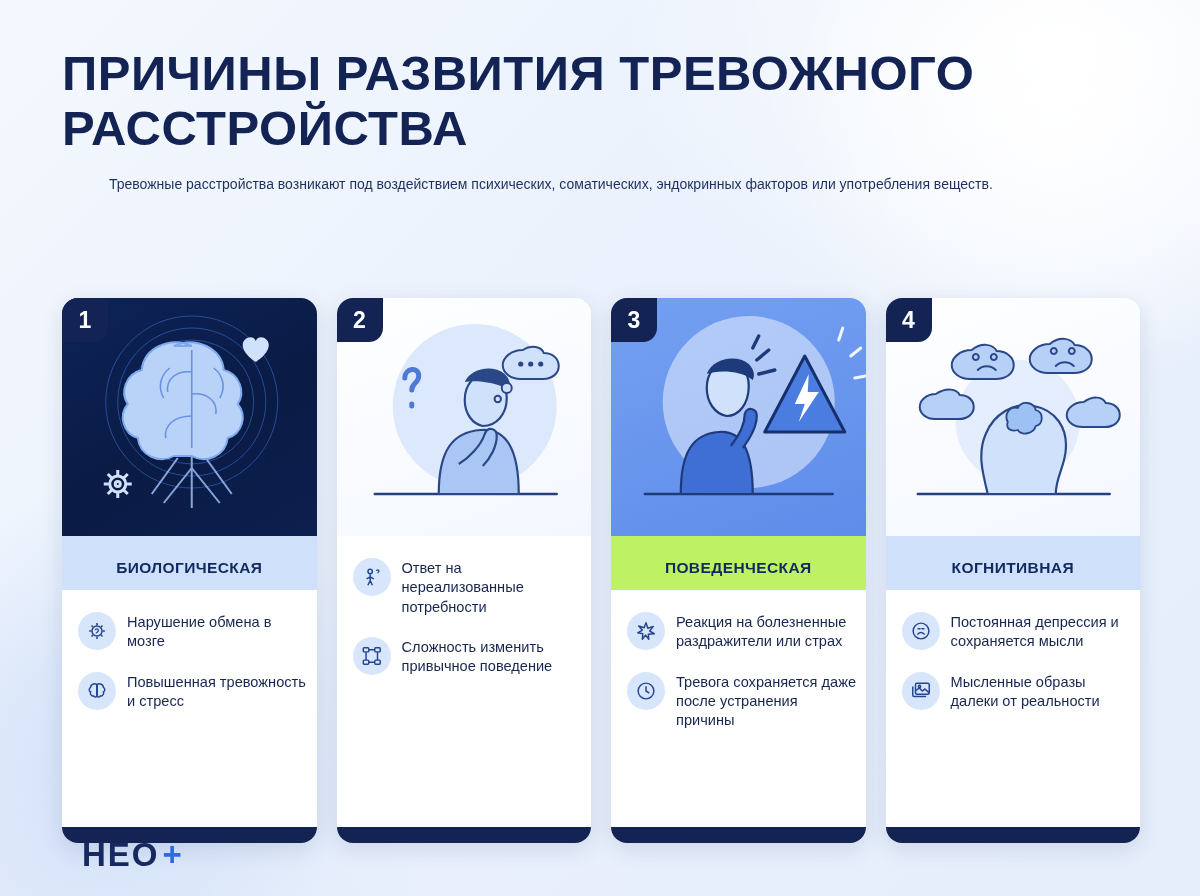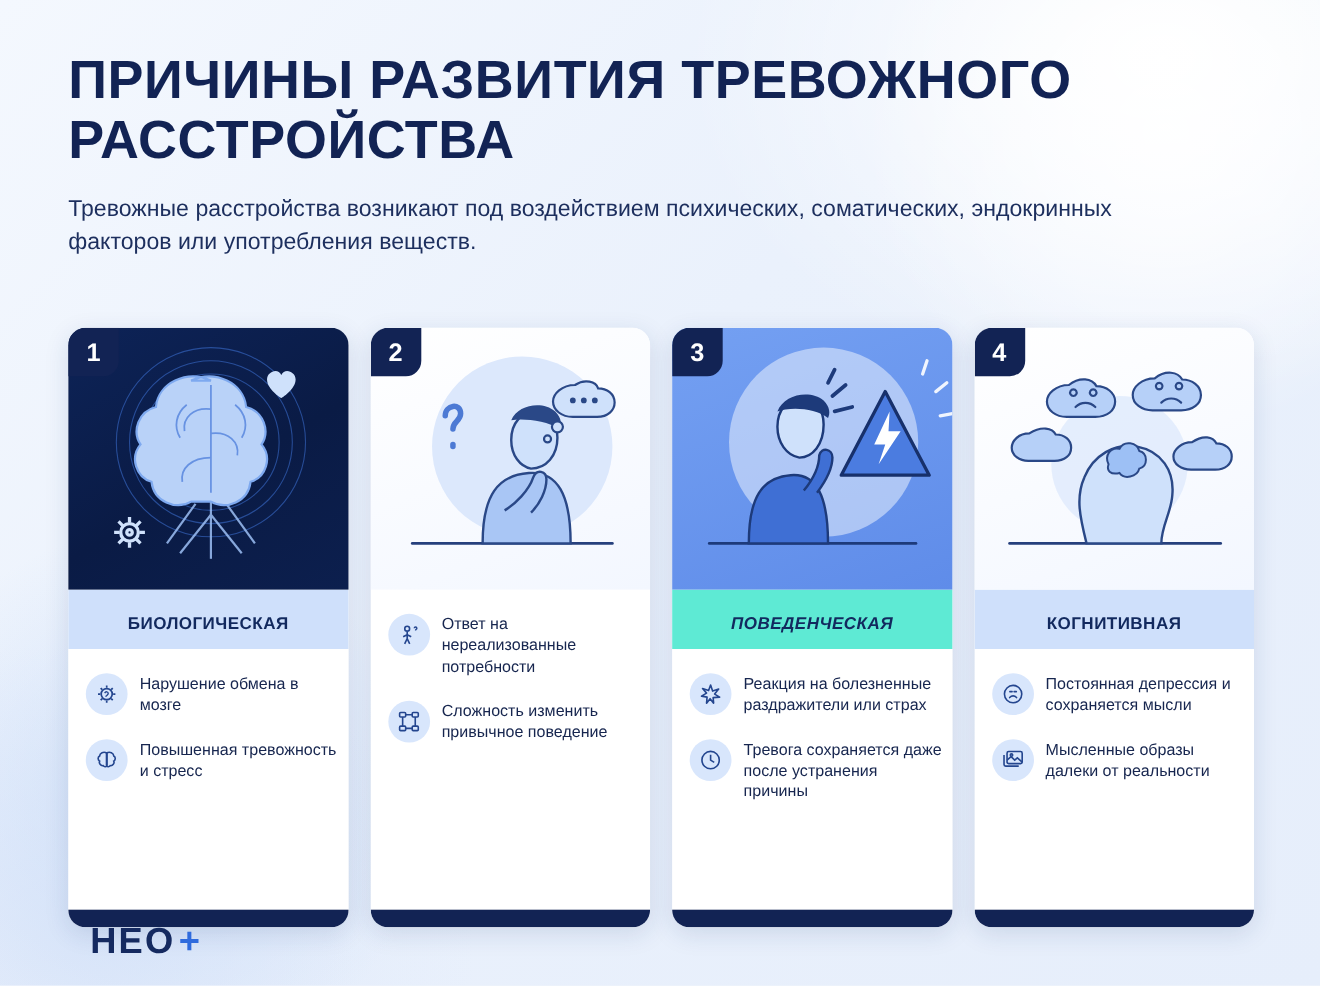--- a/index.html
+++ b/index.html
@@ -41,24 +41,25 @@
   .title {
     font-size: 49px;
     line-height: 1.12;
     font-weight: 700;
     letter-spacing: 0.5px;
     color: #122354;
     text-transform: uppercase;
   }
   .subtitle {
     margin-top: 19px;
-    font-size: 21px;
+    font-size: 14px;
     line-height: 1.42;
     color: #1d2f5e;
     max-width: 960px;
+    margin-left: 47px;
   }
 
   
   .cards {
     position: absolute;
     left: 62px; top: 298px;
     width: 1078px;
     display: flex;
     gap: 20px;
     z-index: 3;
@@ -119,21 +120,21 @@
   .cat {
     background: #cfe0fb;
     color: #12295e;
     text-align: center;
     font-size: 15.5px;
     font-weight: 700;
     letter-spacing: 0.4px;
     padding: 23px 6px 13px;
     text-transform: uppercase;
   }
-  .card-3 .cat { background: #5eead4; font-style: italic; }
+  .card-3 .cat { background: #bef264; }
 
   
   .bullets {
     flex: 1;
     padding: 22px 6px 26px 16px;
     display: flex;
     flex-direction: column;
     gap: 20px;
   }
   .bullet { display: flex; gap: 11px; align-items: flex-start; }

